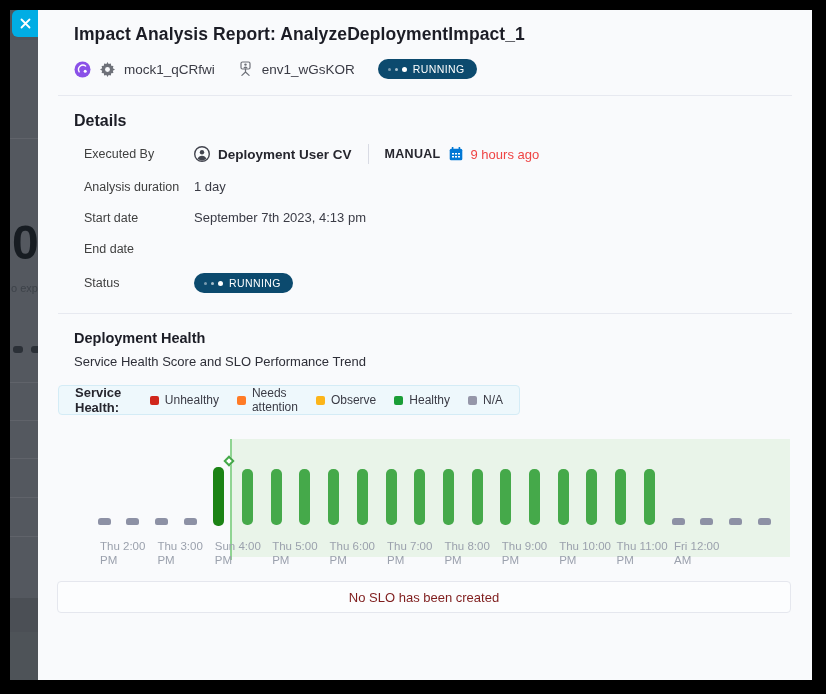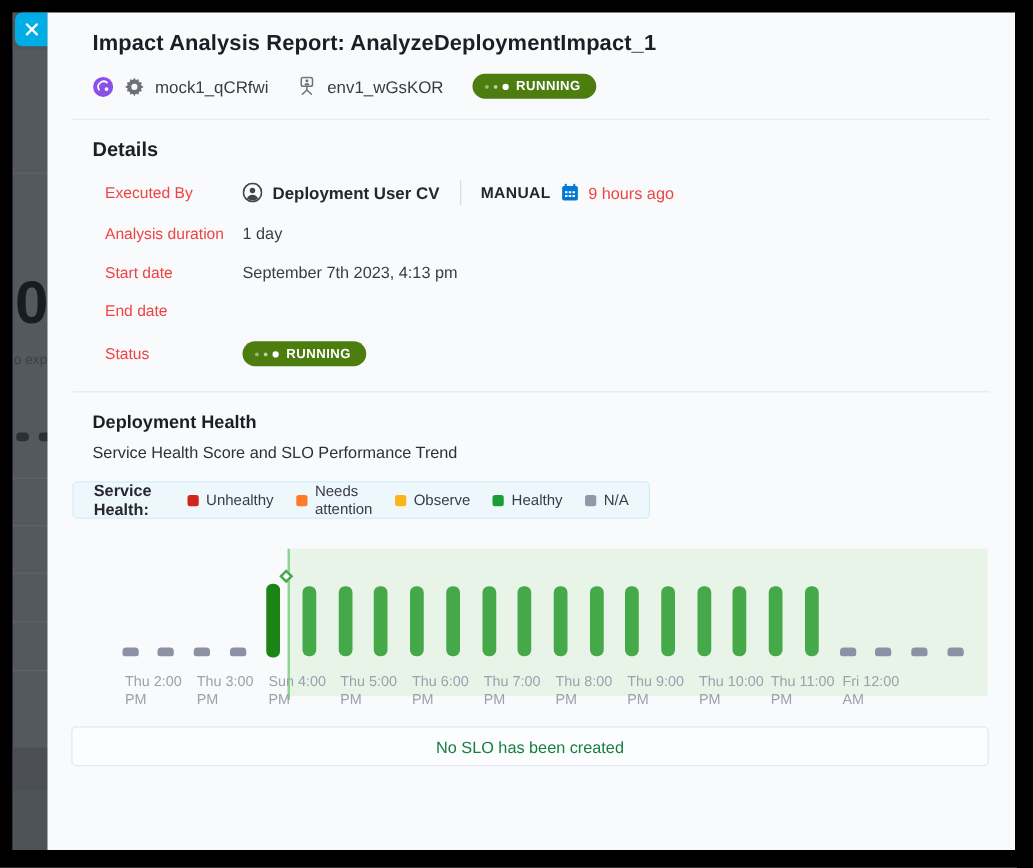--- a/index.html
+++ b/index.html
@@ -26,31 +26,31 @@
   .modal { position:absolute; left:38px; top:10px; width:774px; height:670px; background:#f9fafc; overflow:hidden; }
   .pad { padding-left:36px; padding-right:20px; }
 
   .modal-title { margin-top:14px; font-size:17.5px; font-weight:700; color:#1c1d26; letter-spacing:.1px; }
 
   .meta-row { margin-top:13px; display:flex; align-items:center; gap:9px; height:22px; }
   .meta-ico { display:flex; align-items:center; }
   .meta-name { font-size:13.5px; color:#3a3b45; }
   .meta-gap { width:5px; }
 
-  .badge { display:inline-flex; align-items:center; gap:4px; background:#4d7c0f; color:#fff; border-radius:12px; padding:4px 12px 4px 10px; font-size:10.5px; font-weight:700; letter-spacing:.4px; }
+  .badge { display:inline-flex; align-items:center; gap:4px; background:#0c4a6e; color:#fff; border-radius:12px; padding:4px 12px 4px 10px; font-size:10.5px; font-weight:400; letter-spacing:.4px; }
   .badge .d { width:3px; height:3px; border-radius:50%; background:#fff; opacity:.45; }
   .badge .d2 { opacity:.65; }
   .badge .d3 { width:5px; height:5px; opacity:1; margin-right:2px; }
 
   .divider { margin:15px 20px 0 20px; border-top:1px solid #e7e9f0; }
 
   .details-heading { margin-top:16px; font-size:16px; font-weight:700; color:#1c1d26; }
 
   .drow { display:flex; align-items:center; margin-top:14px; min-height:17px; }
-  .drow .dlabel { width:120px; flex:0 0 120px; font-size:12.5px; color:#ef4444; padding-left:10px; }
+  .drow .dlabel { width:120px; flex:0 0 120px; font-size:12.5px; color:#404040; padding-left:10px; }
   .drow .dvalue { font-size:13px; color:#3a3b45; display:flex; align-items:center; gap:8px; }
   .dname { font-weight:700; color:#26262e; font-size:13.5px; }
   .vsep { width:1px; height:20px; background:#d9dbe4; margin:0 8px; }
   .trigger { font-weight:700; color:#26262e; font-size:12.5px; letter-spacing:.3px; }
   .timeago { color:#ef4444; font-size:13px; }
 
   .dh-heading { margin-top:16px; font-size:14.5px; font-weight:700; color:#1c1d26; }
   .dh-subtitle { margin-top:8px; font-size:13px; color:#2e2f38; }
 
   .legend-box { margin:16px 20px 0 20px; width:462px; height:30px; background:#eef8fc; border:1px solid #d4ecf6; border-radius:4px; display:flex; align-items:center; padding:0 16px; gap:18px; }
@@ -60,21 +60,21 @@
 
   .chart { position:relative; margin:10px 20px 0 19px; width:734px; height:148px; }
   .chart-shade { position:absolute; top:14px; height:118px; background:#e9f4e9; }
   .chart-markerline { position:absolute; top:14px; width:2px; height:121px; background:#8fd492; }
   .chart-diamond { position:absolute; width:8px; height:8px; background:#fff; border:2px solid #45a94a; transform:rotate(45deg); }
   .bar { position:absolute; width:11px; border-radius:5px; }
   .stub { position:absolute; width:13px; height:7px; border-radius:3px 3px 2px 2px; }
   .xlab { position:absolute; top:114px; font-size:11.5px; line-height:14px; color:#9ba1ad; white-space:pre-line; }
 
   .slo-box { margin:8px 20px 0 19px; width:734px; height:32px; border:1px solid #e5e7ee; border-radius:4px; background:#fcfdfe; display:flex; align-items:center; justify-content:center; }
-  .slo-text { font-size:13px; color:#15803d; }
+  .slo-text { font-size:13px; color:#7f1d1d; }
 </style>
 </head>
 <body>
 
 <div class="frame">
 
   <div class="backdrop-strip">
     <div class="bd-block-a"></div>
     <div class="bd-line" style="top:128px"></div>
     <div class="bd-zero">0</div>

